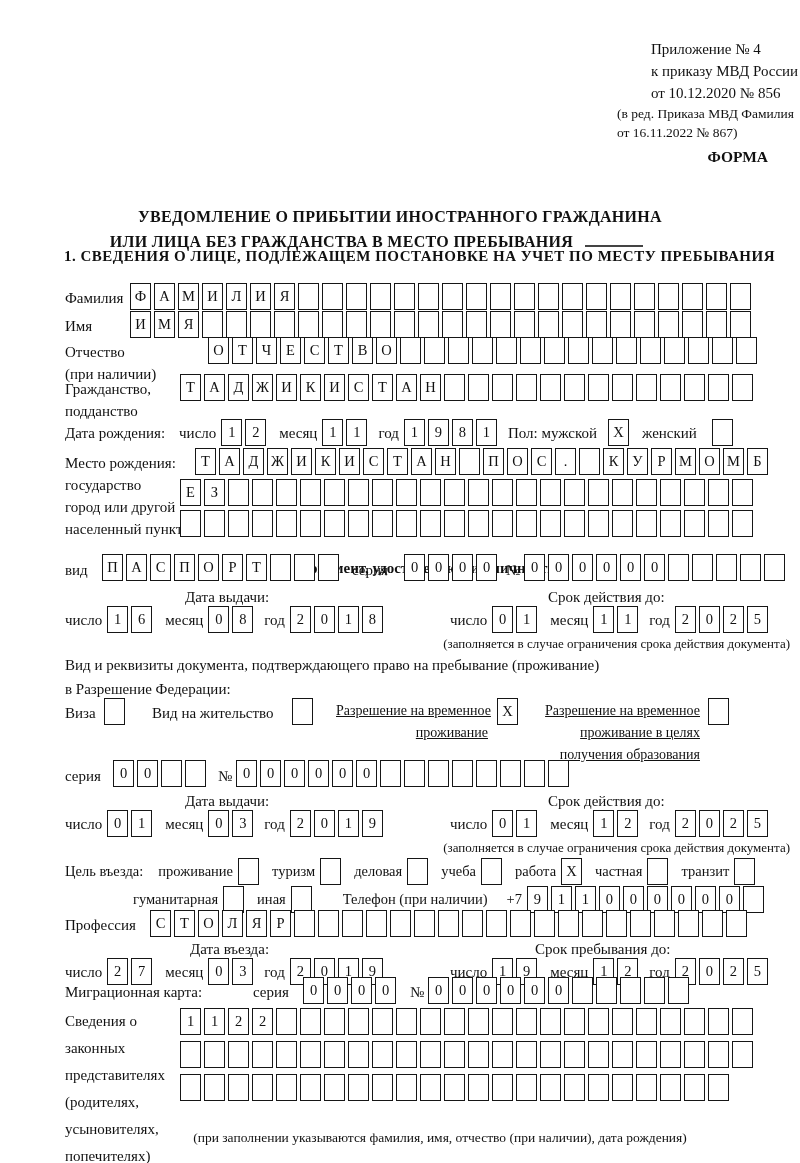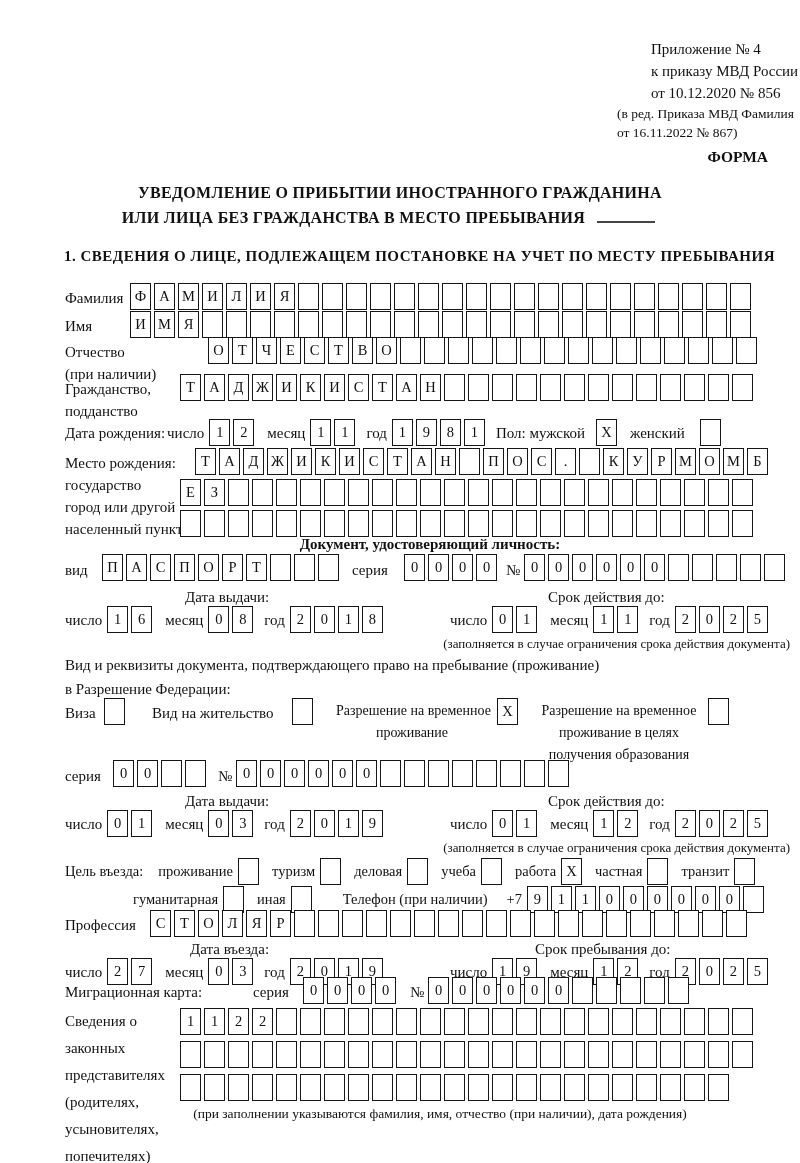--- a/index.html
+++ b/index.html
@@ -2,34 +2,34 @@
 <html><head>
 <meta charset="utf-8">
 <style>
   html,body{margin:0;padding:0;background:#e8e8e8;}
   #page{position:relative;width:800px;height:1163px;background:#ffffff;color:#111;
         font-family:"Liberation Serif","DejaVu Serif",serif;overflow:hidden;}
   .abs{position:absolute;white-space:nowrap;}
   .lbl{font-size:15px;line-height:22px;}
   .lbl-sm{font-size:13.5px;line-height:19px;}
   .bold{font-weight:bold;}
-  .center{text-align:center;}
+  .center{text-align:center;margin-top:24px;}
   .right{text-align:right;}
   .lines div{line-height:22px;font-size:15px;}
   .cells{display:inline-flex;}
   .cell{box-sizing:border-box;width:21px;height:27px;border:1.6px solid #161616;margin-right:3px;
         display:inline-flex;align-items:center;justify-content:center;
         font-size:14.5px;color:#111;background:#fff;flex:none;}
   .dg{display:flex;align-items:center;}
   .dg .lbl{margin-right:5px;} .ml10{margin-left:10px;} .ml8{margin-left:8px;} .ml6{margin-left:6px;}
   .title{font-size:16px;font-weight:bold;letter-spacing:.3px;line-height:25px;}
   .blank-line{display:inline-block;width:58px;height:13px;border-bottom:2.5px solid #444;margin-left:12px;}
   .sec-head{font-size:15px;font-weight:bold;letter-spacing:.5px;}
   .doc-head{font-size:15px;font-weight:bold;}
-  .optcol{text-align:center;}
+  .optcol{text-align:right;text-decoration:underline;}
   .optcol div{font-size:14px;line-height:22px;}
   .prow{display:flex;align-items:center;font-size:14.5px;}
   .prow .plbl{margin:0 5px 0 10px;font-size:14.5px;}
   .prow .plbl.first{margin-left:0;}
   .note{font-size:13px;color:#111;}
 </style>
 </head>
 <body>
 
 <div id="page">
@@ -39,21 +39,21 @@
     <div>к приказу МВД России</div>
     <div>от 10.12.2020 № 856</div>
   </div>
   <div class="abs" style="left:617px;top:104px">
     <div class="lbl-sm">(в ред. Приказа МВД Фамилия</div>
     <div class="lbl-sm">от 16.11.2022 № 867)</div>
   </div>
   <div class="abs bold right" style="left:620px;top:148px;width:148px;font-size:15.5px">ФОРМА</div>
 
   <div class="abs center title" style="left:0;top:180px;width:800px">УВЕДОМЛЕНИЕ О ПРИБЫТИИ ИНОСТРАННОГО ГРАЖДАНИНА</div>
-  <div class="abs center title" style="left:12px;top:205px;width:753px">
+  <div class="abs center title" style="left:0;top:205px;width:753px">
     <span>ИЛИ ЛИЦА БЕЗ ГРАЖДАНСТВА В МЕСТО ПРЕБЫВАНИЯ</span><span class="blank-line"></span>
   </div>
 
   <div class="abs sec-head" style="left:64px;top:248px">1. СВЕДЕНИЯ О ЛИЦЕ, ПОДЛЕЖАЩЕМ ПОСТАНОВКЕ НА УЧЕТ ПО МЕСТУ ПРЕБЫВАНИЯ</div>
 
   <div class="abs lbl" style="left:65px;top:287px">Фамилия</div>
   <div class="abs cells" style="left:130px;top:283px">
       <span class="cell">Ф</span>
       <span class="cell">А</span>
       <span class="cell">М</span>
@@ -167,21 +167,21 @@
       <span class="cell"></span>
       <span class="cell"></span>
       <span class="cell"></span>
       <span class="cell"></span>
       <span class="cell"></span>
       <span class="cell"></span>
       <span class="cell"></span>
     </div>
 
   <div class="abs dg" style="left:65px;top:419px">
-    <span class="lbl" style="margin-right:2px">Дата рождения:</span>
+    <span class="lbl" style="margin-right:14px">Дата рождения:</span>
     <span class="lbl">число</span>
     <span class="cells">
         <span class="cell">1</span>
         <span class="cell">2</span>
       </span>
     <span class="lbl ml10">месяц</span>
     <span class="cells">
         <span class="cell">1</span>
         <span class="cell">1</span>
       </span>

